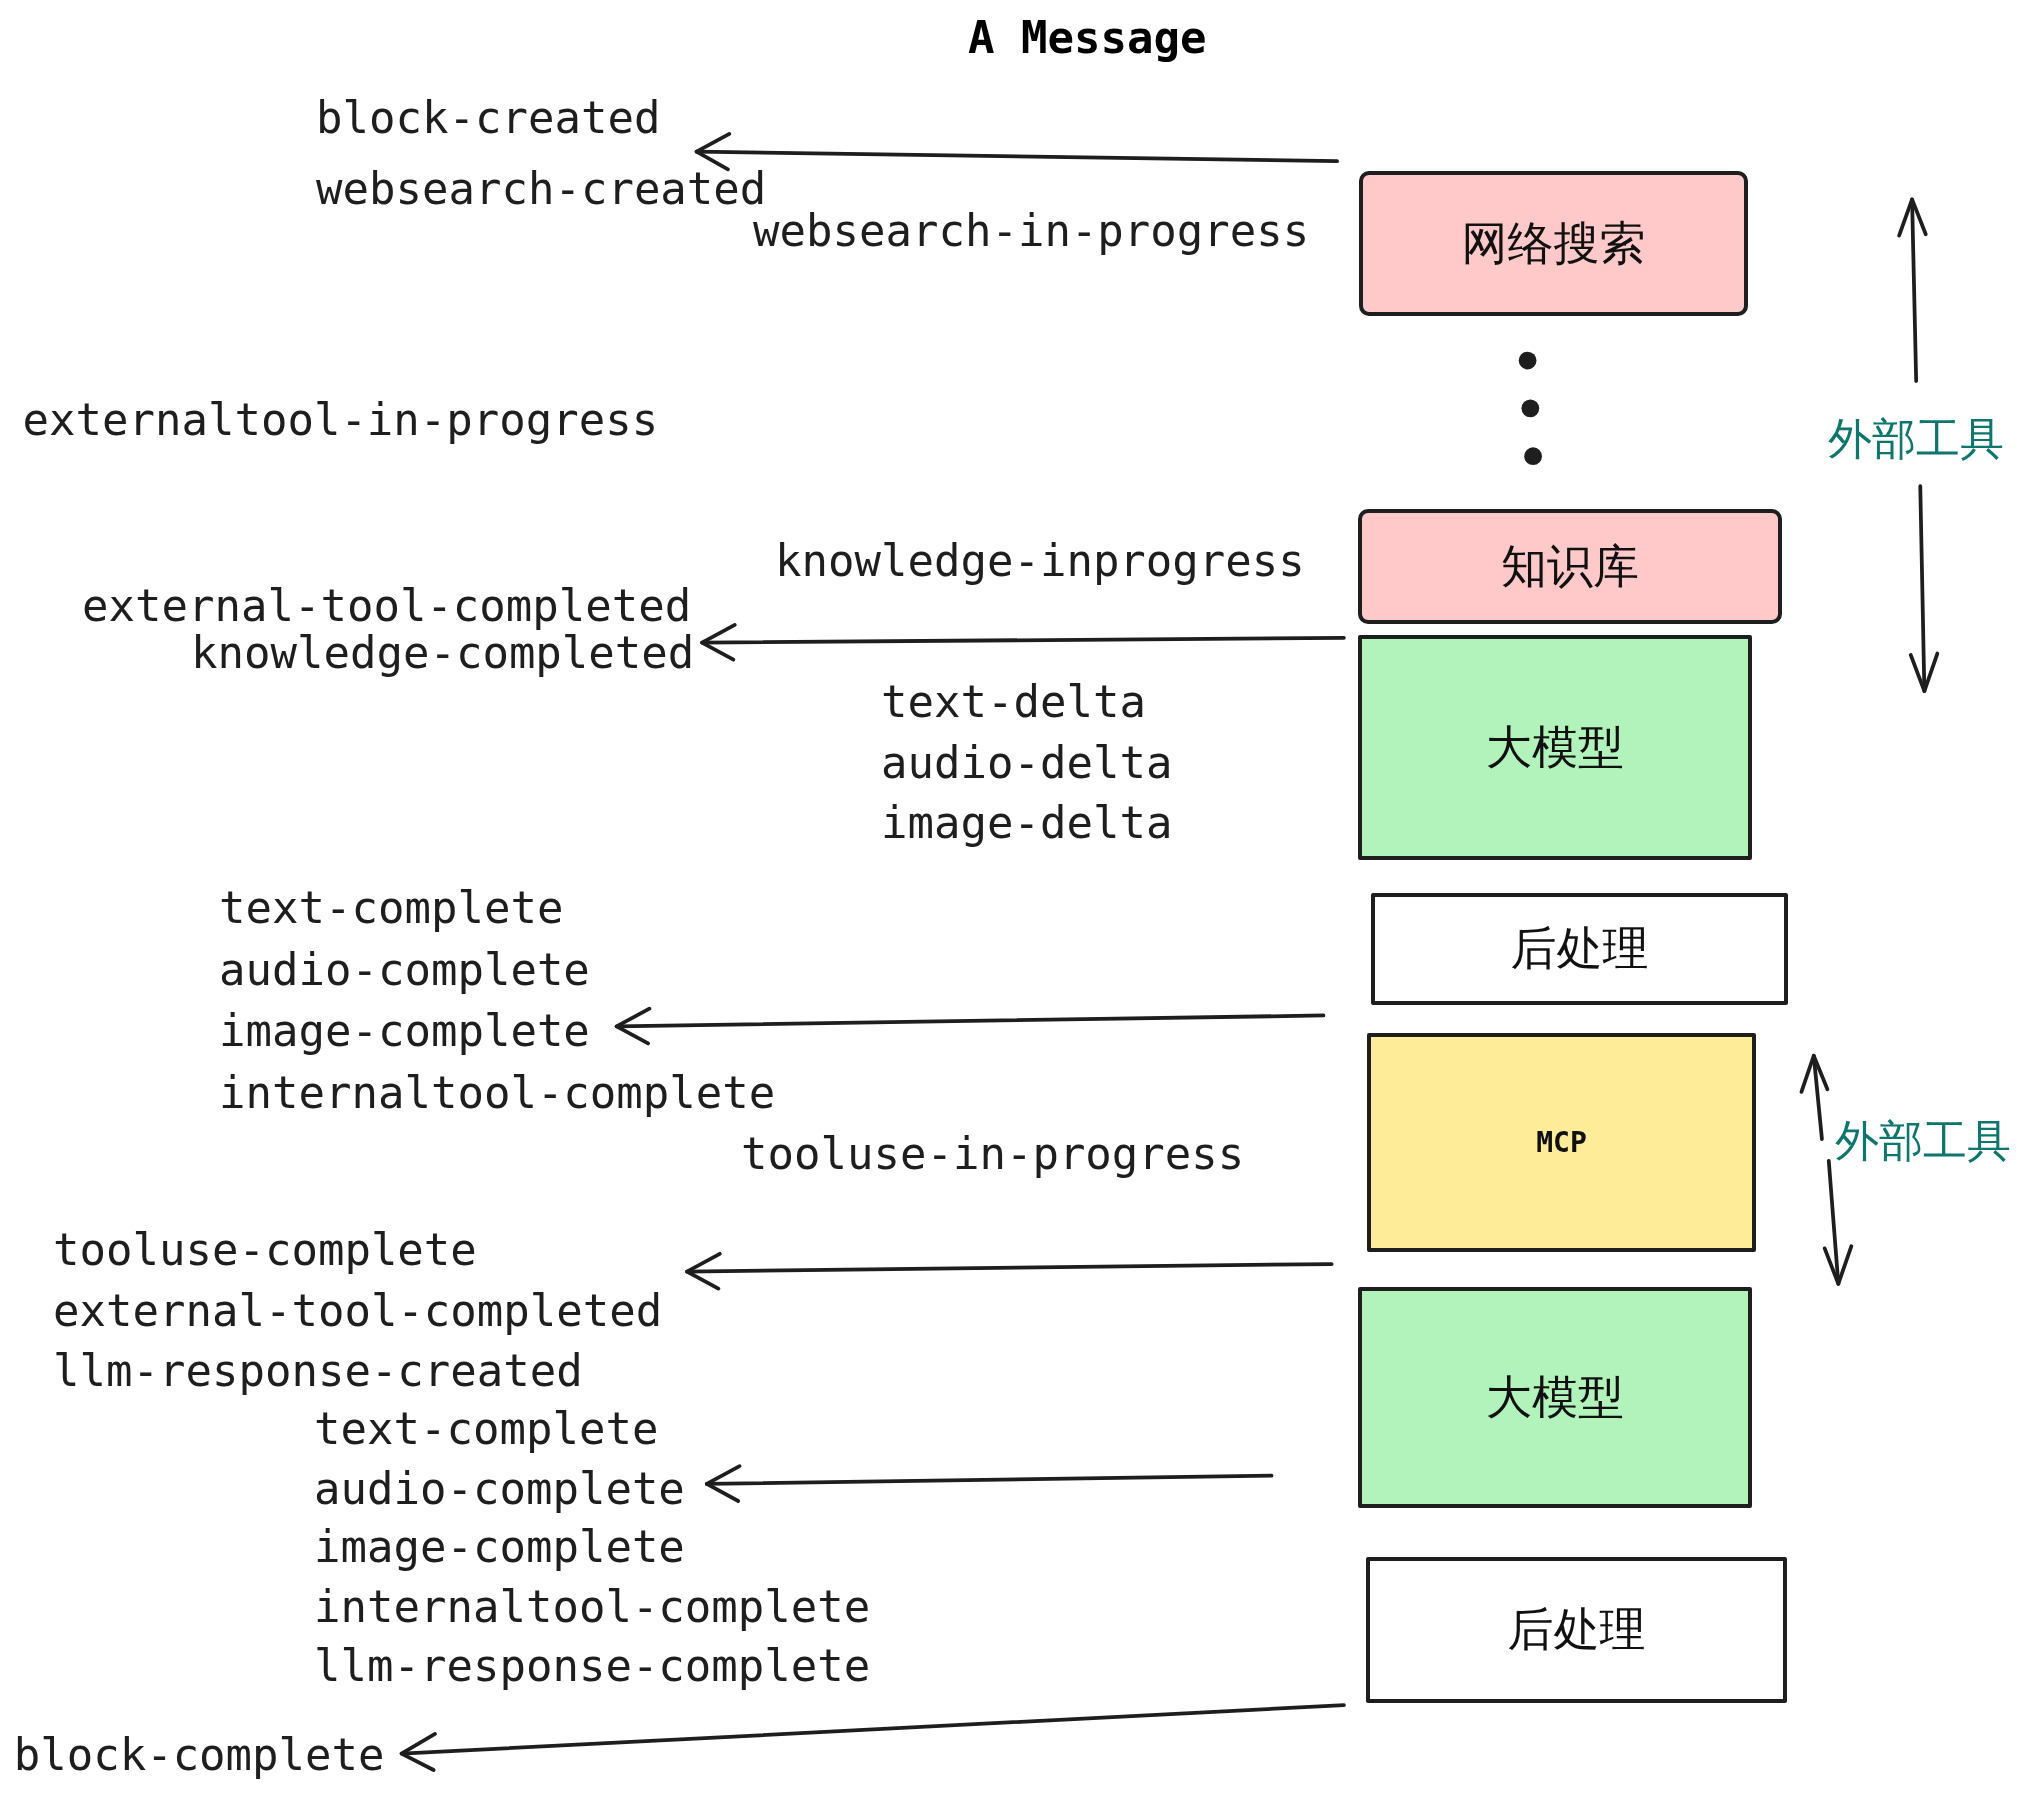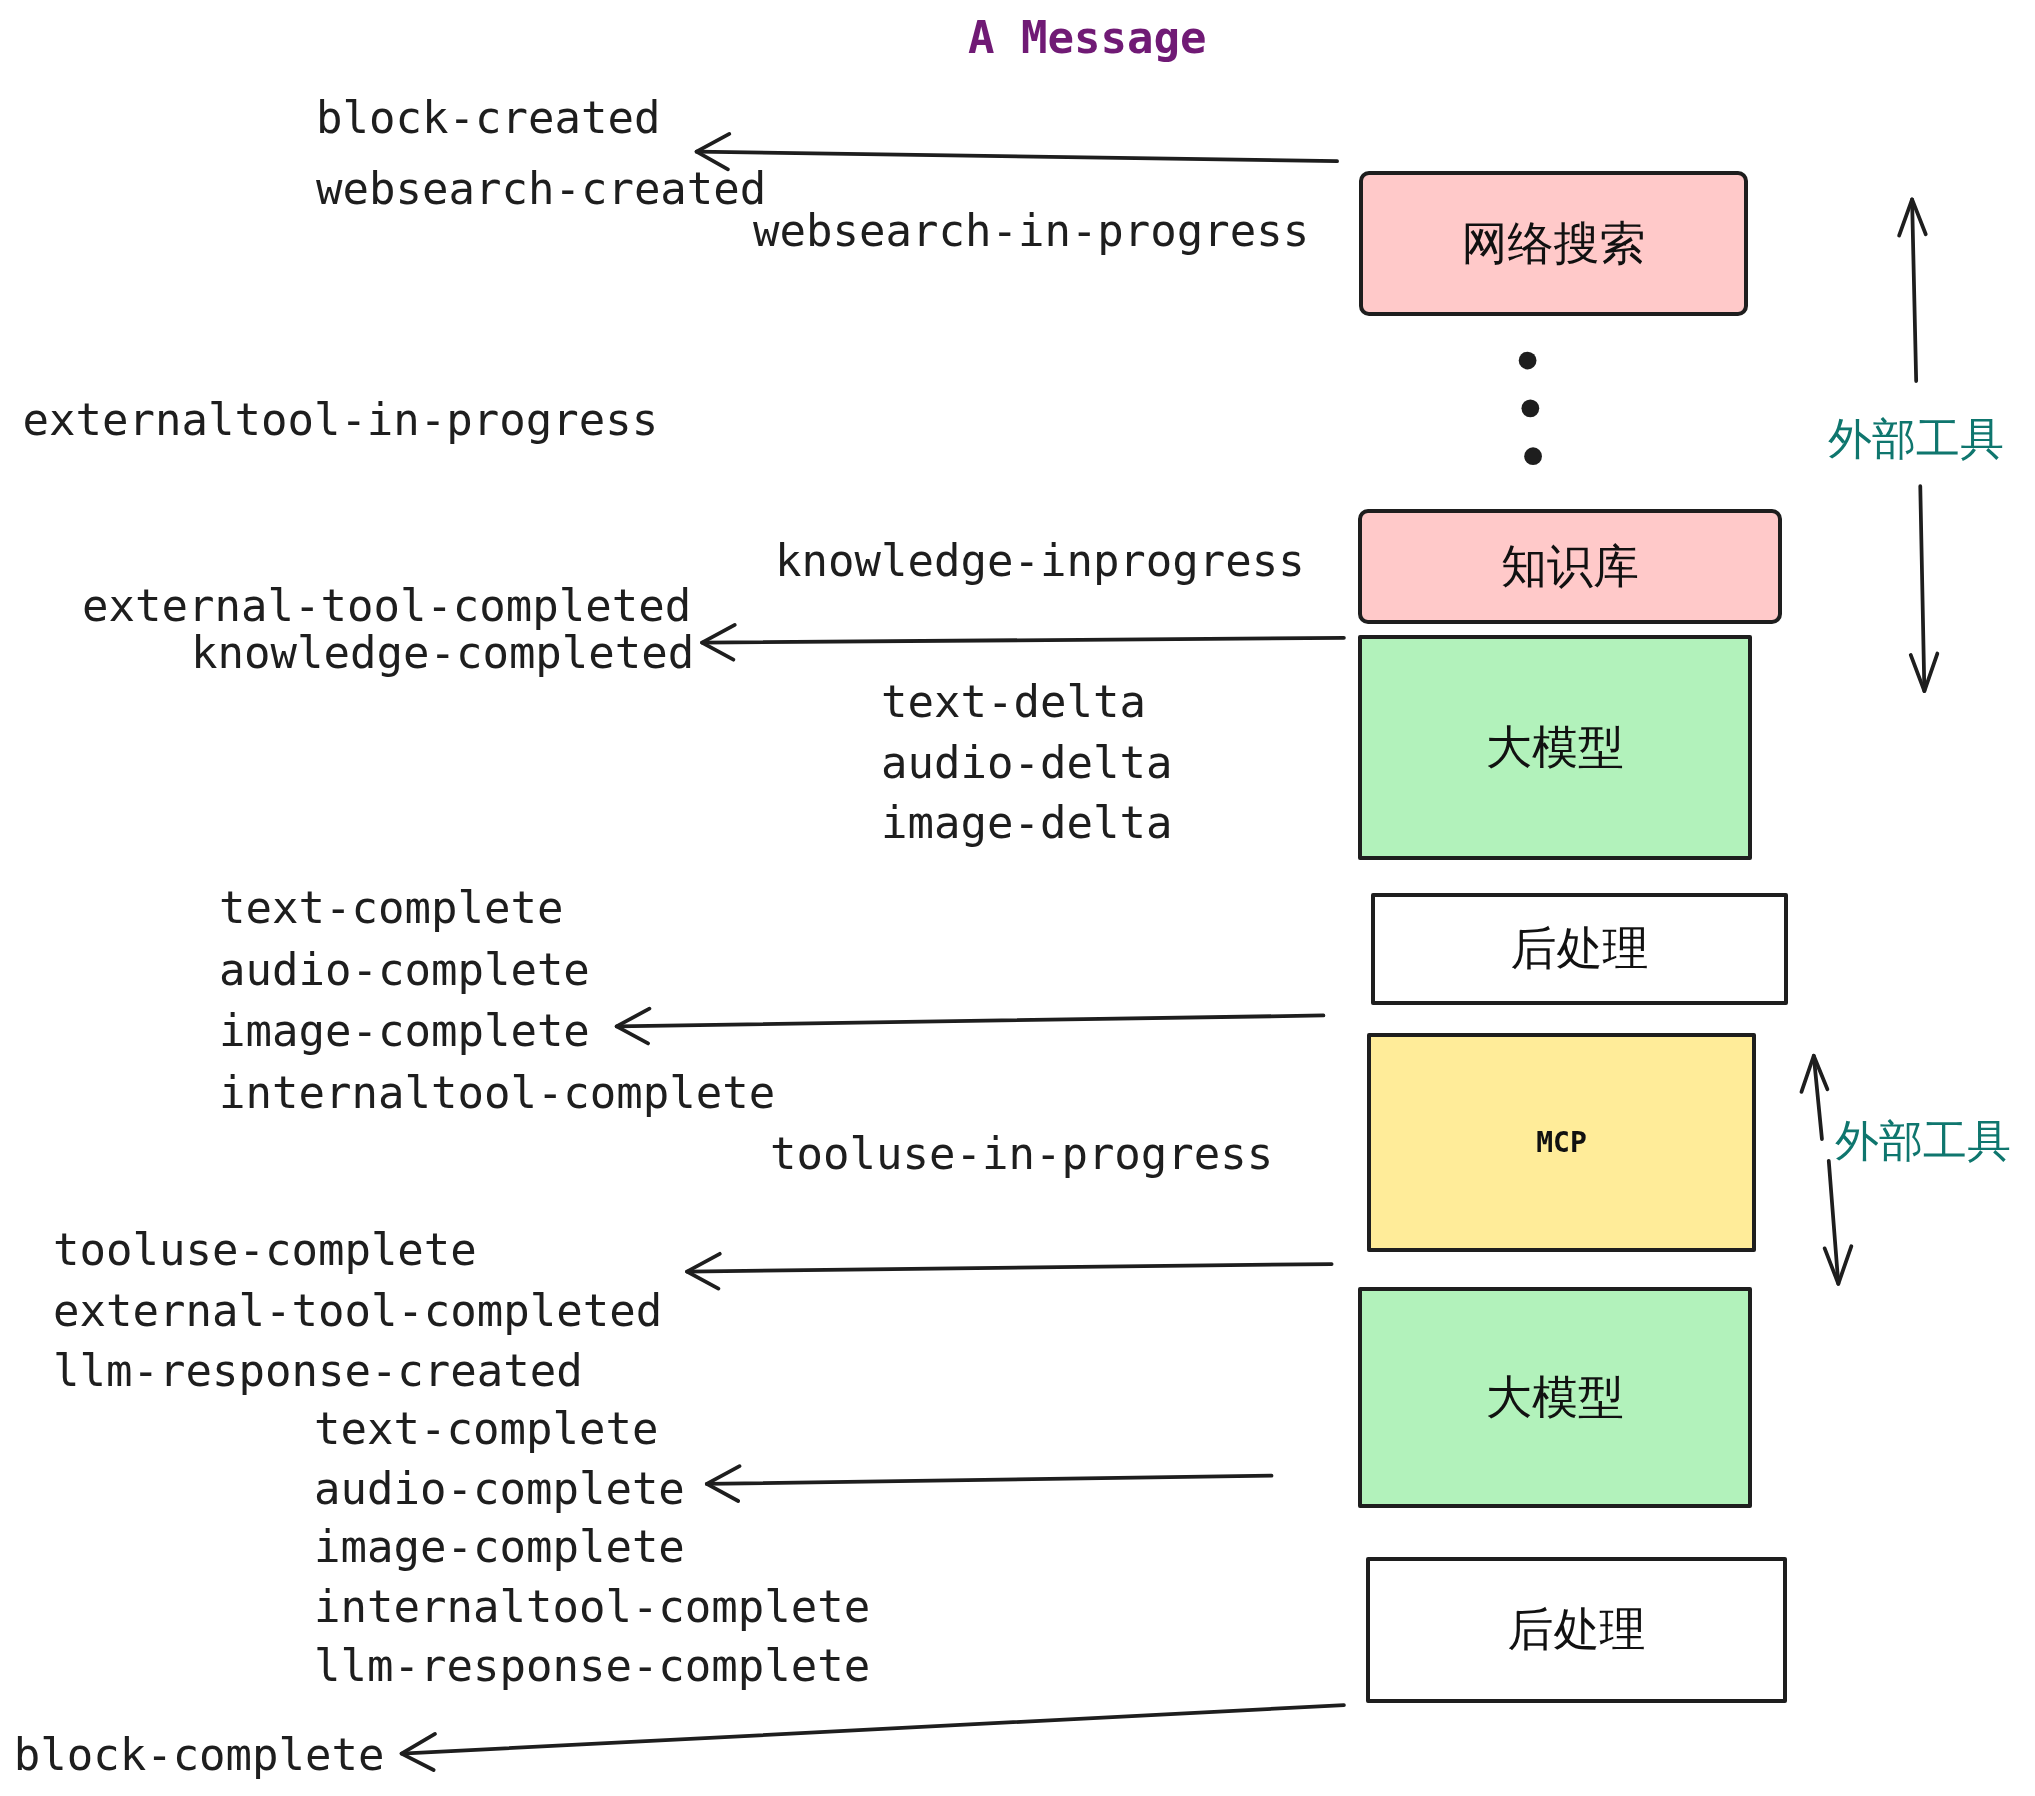--- a/index.html
+++ b/index.html
@@ -20,21 +20,21 @@
     white-space:nowrap;
     color:#1e1e1e;
     font-weight:500;
   }
   .title{
     position:absolute;
     font-family:"DejaVu Sans Mono", monospace;
     font-size:44px;
     font-weight:700;
     white-space:nowrap;
-    color:#701a75;
+    color:#000000;
   }
   .box{
     position:absolute;
     border:4.1px solid #1e1e1e;
     border-radius:2px;
     display:flex;
     align-items:center;
     justify-content:center;
     box-sizing:border-box;
   }
@@ -166,21 +166,21 @@
   <div class="evt" style="left:775px;top:536px">knowledge-inprogress</div>
   <div class="evt" style="left:82px;top:581px">external-tool-completed</div>
   <div class="evt" style="left:191px;top:628px">knowledge-completed</div>
   <div class="evt" style="left:881px;top:677px">text-delta</div>
   <div class="evt" style="left:881px;top:738px">audio-delta</div>
   <div class="evt" style="left:881px;top:798px">image-delta</div>
   <div class="evt" style="left:219px;top:883px">text-complete</div>
   <div class="evt" style="left:219px;top:945px">audio-complete</div>
   <div class="evt" style="left:219px;top:1006px">image-complete</div>
   <div class="evt" style="left:219px;top:1068px">internaltool-complete</div>
-  <div class="evt" style="left:770px;top:1129px">tooluse-in-progress</div>
+  <div class="evt" style="left:741px;top:1129px">tooluse-in-progress</div>
   <div class="evt" style="left:53px;top:1225px">tooluse-complete</div>
   <div class="evt" style="left:53px;top:1286px">external-tool-completed</div>
   <div class="evt" style="left:53px;top:1346px">llm-response-created</div>
   <div class="evt" style="left:314px;top:1404px">text-complete</div>
   <div class="evt" style="left:314px;top:1464px">audio-complete</div>
   <div class="evt" style="left:314px;top:1522px">image-complete</div>
   <div class="evt" style="left:314px;top:1582px">internaltool-complete</div>
   <div class="evt" style="left:314px;top:1641px">llm-response-complete</div>
   <div class="evt" style="left:13.7px;top:1730px">block-complete</div>
 

